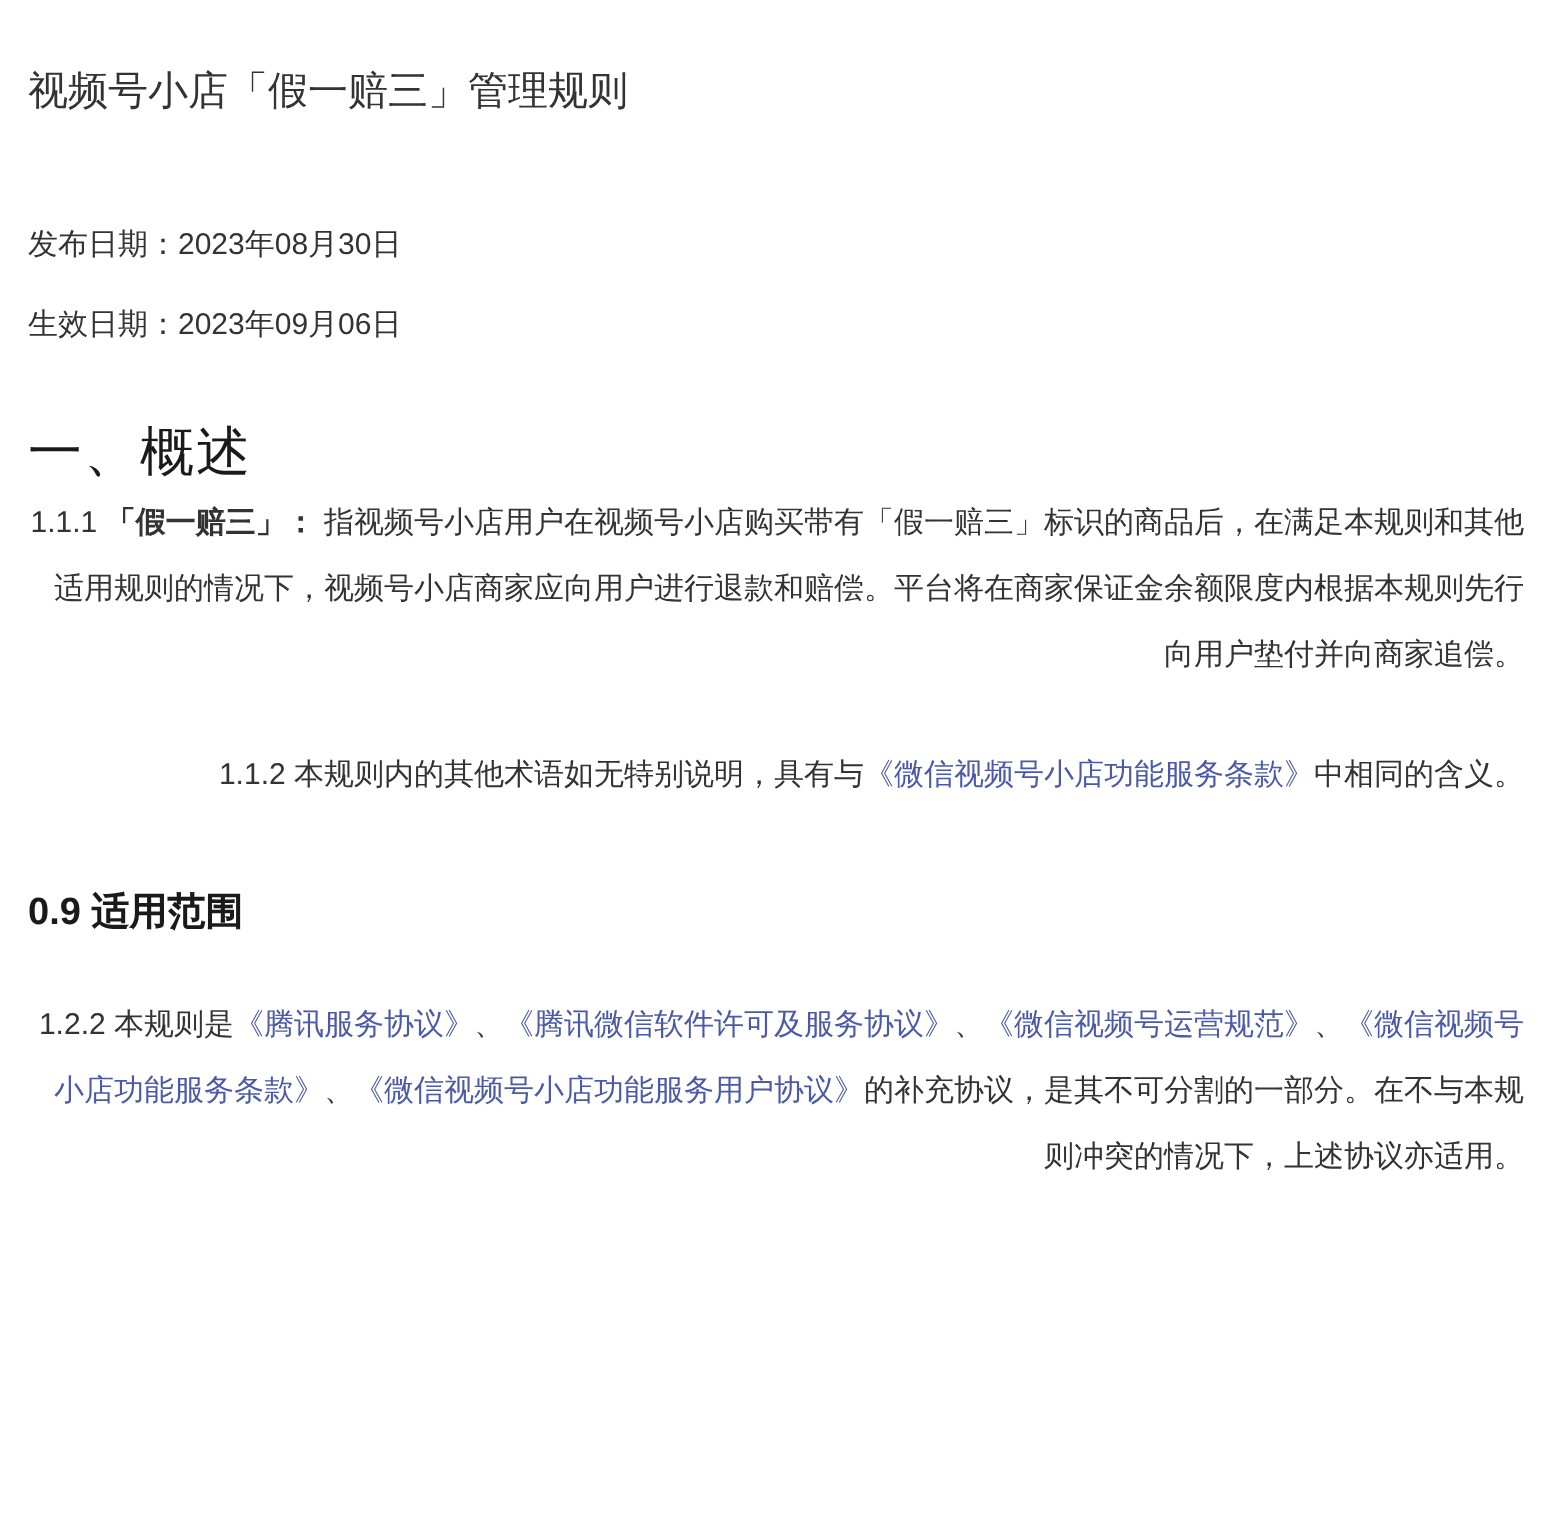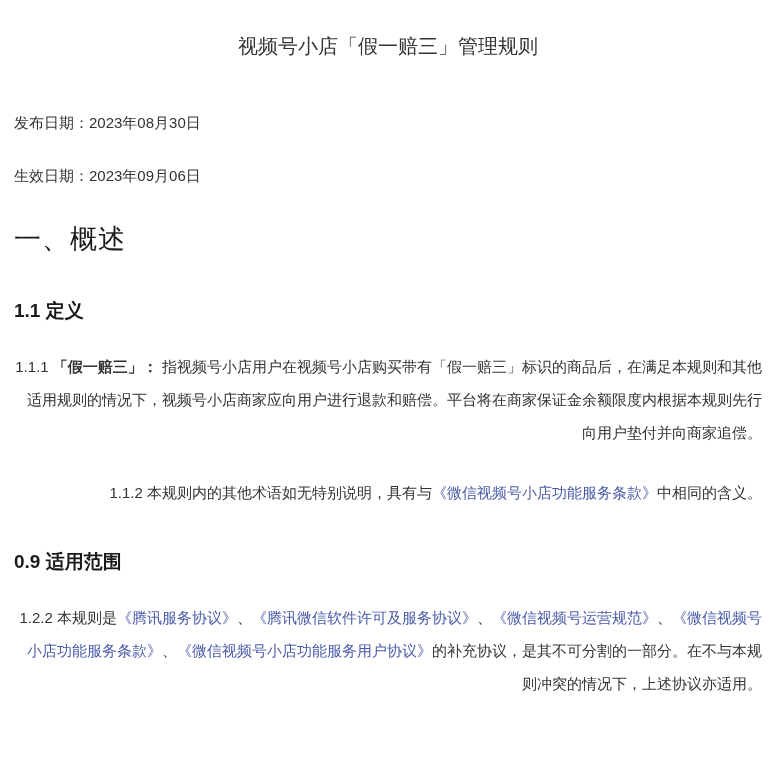--- a/index.html
+++ b/index.html
@@ -10,30 +10,30 @@
     font-family: "Liberation Sans", "DejaVu Sans", sans-serif;
     color: #333333;
   }
   .page { padding: 12px 14px 8px; }
 
   .doc-title {
     font-size: 20px;
     line-height: 28px;
     font-weight: 400;
     color: #333333;
-    text-align: center;
+    text-align: left;
     margin: 20px 0 0;
   }
 
   .meta {
     font-size: 15px;
     line-height: 33px;
     margin: 46px 0 0;
   }
-  .meta + .meta { margin-top: 20px; }
+  .meta + .meta { margin-top: 7px; }
 
   h2.sec {
     font-size: 27px;
     line-height: 38px;
     font-weight: 400;
     color: #1a1a1a;
     margin: 28px 0 0;
     letter-spacing: 1px;
   }
 
@@ -66,21 +66,20 @@
 <main class="page">
 
   <h1 class="doc-title">视频号小店「假一赔三」管理规则</h1>
 
   <p class="meta"><span>发布日期：</span><span>2023年08月30日</span></p>
 
   <p class="meta"><span>生效日期：</span><span>2023年09月06日</span></p>
 
   <h2 class="sec">一、概述</h2>
 
-  <h3 class="sub">1.1 定义</h3>
 
   <p class="body"><span>1.1.1</span>
 <b class="term">「假一赔三」：</b><span> 指视频号小店用户在视频号小店购买带有「假一赔三」标识的商品后，在满足本规则和其他适用规则的情况下，视频号小店商家应向用户进行退款和赔偿。平台将在商家保证金余额限度内根据本规则先行向用户垫付并向商家追偿。</span></p>
 
   <p class="body"><span>1.1.2 本规则内的其他术语如无特别说明，具有与</span><a class="link">《微信视频号小店功能服务条款》</a><span>中相同的含义。</span></p>
 
   <h3 class="sub">0.9 适用范围</h3>
 
 
   <p class="body"><span>1.2.2 本规则是</span><a class="link">《腾讯服务协议》</a><span>、</span><a class="link">《腾讯微信软件许可及服务协议》</a><span>、</span><a class="link">《微信视频号运营规范》</a><span>、</span><a class="link">《微信视频号小店功能服务条款》</a><span>、</span><a class="link">《微信视频号小店功能服务用户协议》</a><span>的补充协议，是其不可分割的一部分。在不与本规则冲突的情况下，上述协议亦适用。</span></p>

